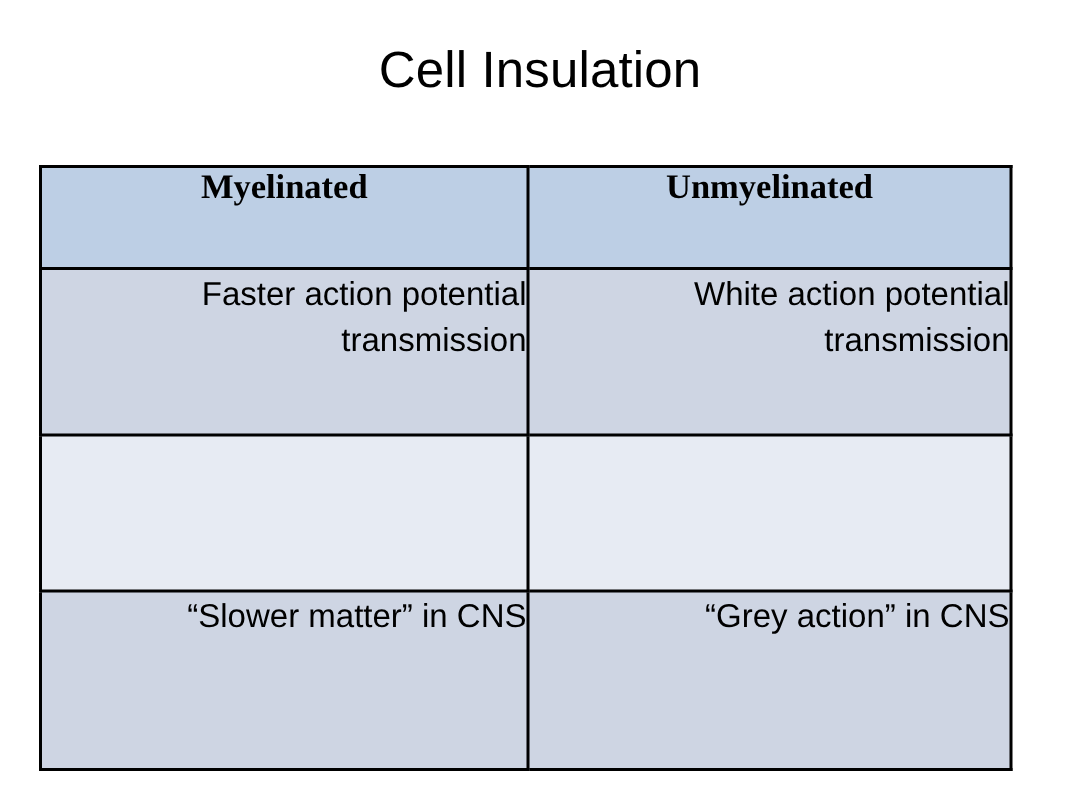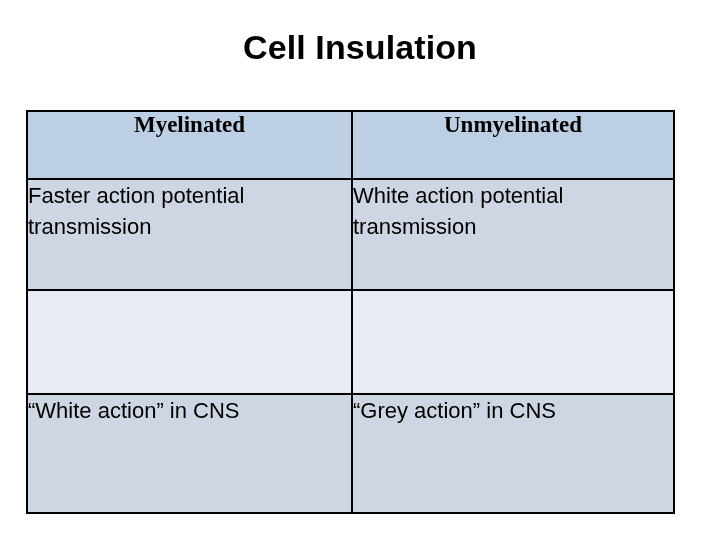--- a/index.html
+++ b/index.html
@@ -25,21 +25,21 @@
     background: #ffffff;
   }
 
   #page-title {
     position: absolute;
     left: 0;
     top: 26px;
     width: 720px;
     text-align: center;
     font-size: 34px;
-    font-weight: bold;
+    font-weight: normal;
     line-height: 42px;
     letter-spacing: 0.1px;
     color: #000000;
     white-space: nowrap;
   }
 
   #comparison-table {
     position: absolute;
     left: 26px;
     top: 110px;
@@ -73,21 +73,21 @@
 
   .body-cell {
     font-size: 22px;
     font-weight: normal;
     line-height: 31px;
     color: #000000;
     padding: 9px 6px 6px 6px;
     text-align: left;
   }
 
-  .row-shaded .body-cell { background: #ced5e3; }
+  .row-shaded .body-cell { background: #ced5e3; text-align: right; }
   .row-light  .body-cell { background: #e7ebf3; }
 
   .row-2 .body-cell { height: 111px; }
   .row-3 .body-cell { height: 104px; }
   .row-4 .body-cell { height: 119px; }
 
   .cell-text {
     display: block;
   }
 </style>
@@ -121,21 +121,21 @@
       <tr class="row-3 row-light">
         <td class="body-cell">
           <span class="cell-text"></span>
         </td>
         <td class="body-cell">
           <span class="cell-text"></span>
         </td>
       </tr>
       <tr class="row-4 row-shaded">
         <td class="body-cell">
-          <span class="cell-text">“White action” in CNS</span>
+          <span class="cell-text">“Slower matter” in CNS</span>
         </td>
         <td class="body-cell">
           <span class="cell-text">“Grey action” in CNS</span>
         </td>
       </tr>
     </tbody>
   </table>
 
 </div>
 

